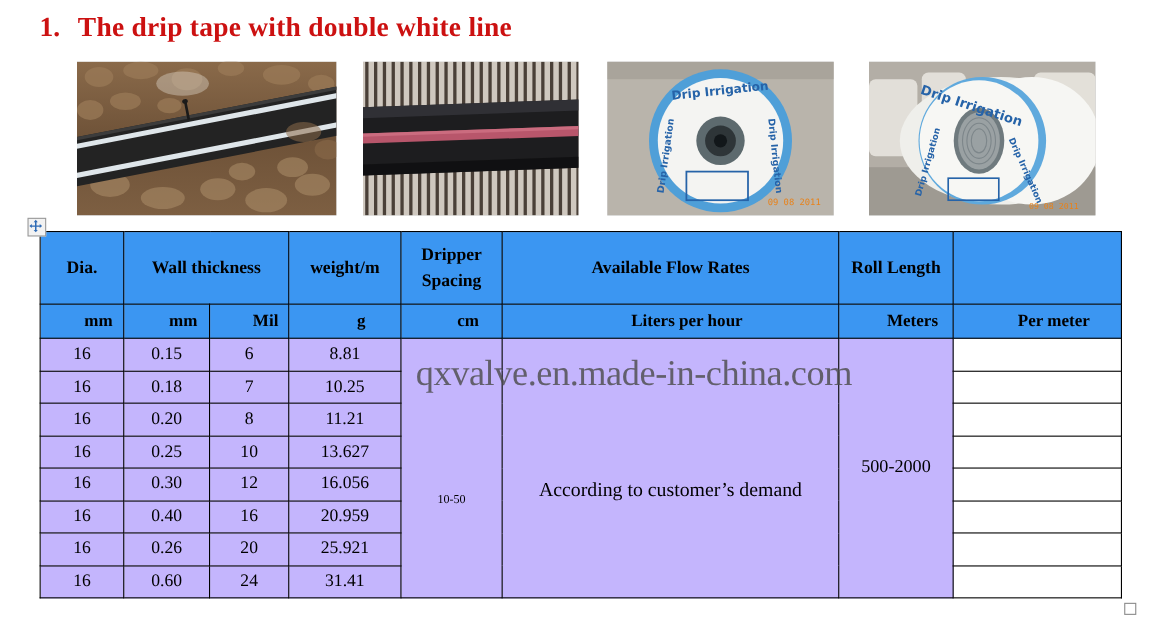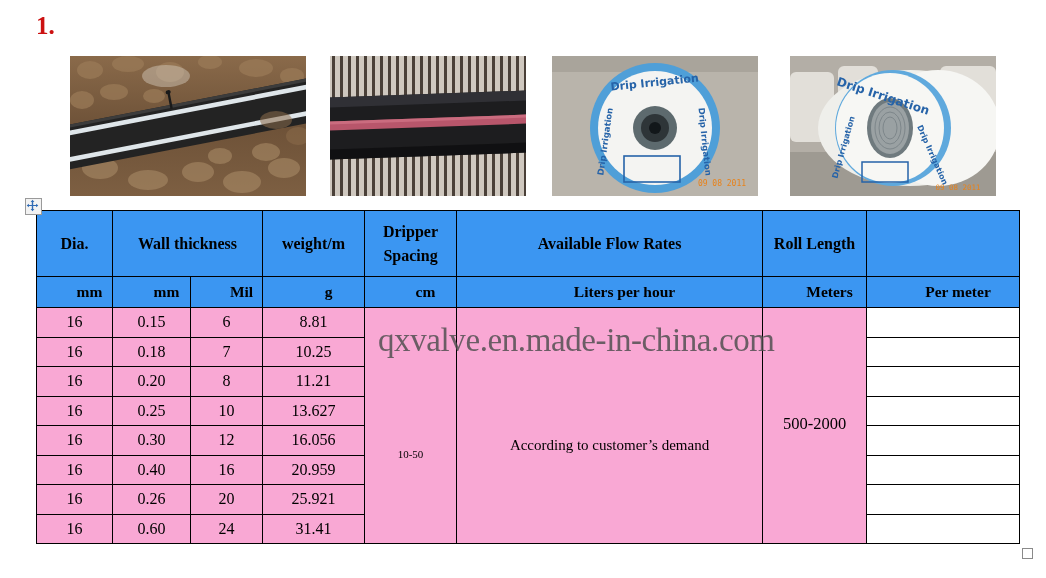--- a/index.html
+++ b/index.html
@@ -82,36 +82,36 @@
     padding: 0 2px;
   }
   td.hdr {
     background: #3b96f2;
     font-weight: bold;
     font-size: 17px;
     border: 1px solid #1f4e86;
     color: #000000;
   }
   td.hdr.sub { font-size: 15.5px; padding-left: 32px; }
-  td.data { background: #f9a8d4; font-size: 16.5px; }
+  td.data { background: #c4b5fd; font-size: 16.5px; }
   td.blank { background: #ffffff; }
   .cell-two-line { line-height: 1.45; }
 
   td.vm-low { vertical-align: middle; }
   .dripper-val {
     display: block;
     position: relative;
     top: 28px;
     font-size: 11px;
   }
   .flow-val {
     display: block;
     position: relative;
     top: -4px;
-    font-size: 15px;
+    font-size: 18px;
     margin-top: 48px;
   }
   .roll-val {
     display: block;
     position: relative;
     top: -2px;
     font-size: 16.5px;
   }
 
   
@@ -143,20 +143,21 @@
     width: 9px; height: 9px;
     border: 1px solid #8a8a8a;
     background: #ffffff;
   }
 </style>
 </head>
 <body>
 
 <div class="title-row">
   <span class="title-num">1.</span>
+  <span class="title-text">The drip tape with double white line</span>
 </div>
 
 <div class="photo-strip">
 
   <div class="photo ph1">
     <svg viewBox="0 0 236 140" preserveAspectRatio="none">
       <defs>
         <linearGradient id="soil" x1="0" y1="0" x2="0" y2="1">
           <stop offset="0%" stop-color="#8a6a4a"></stop>
           <stop offset="50%" stop-color="#6e5238"></stop>

